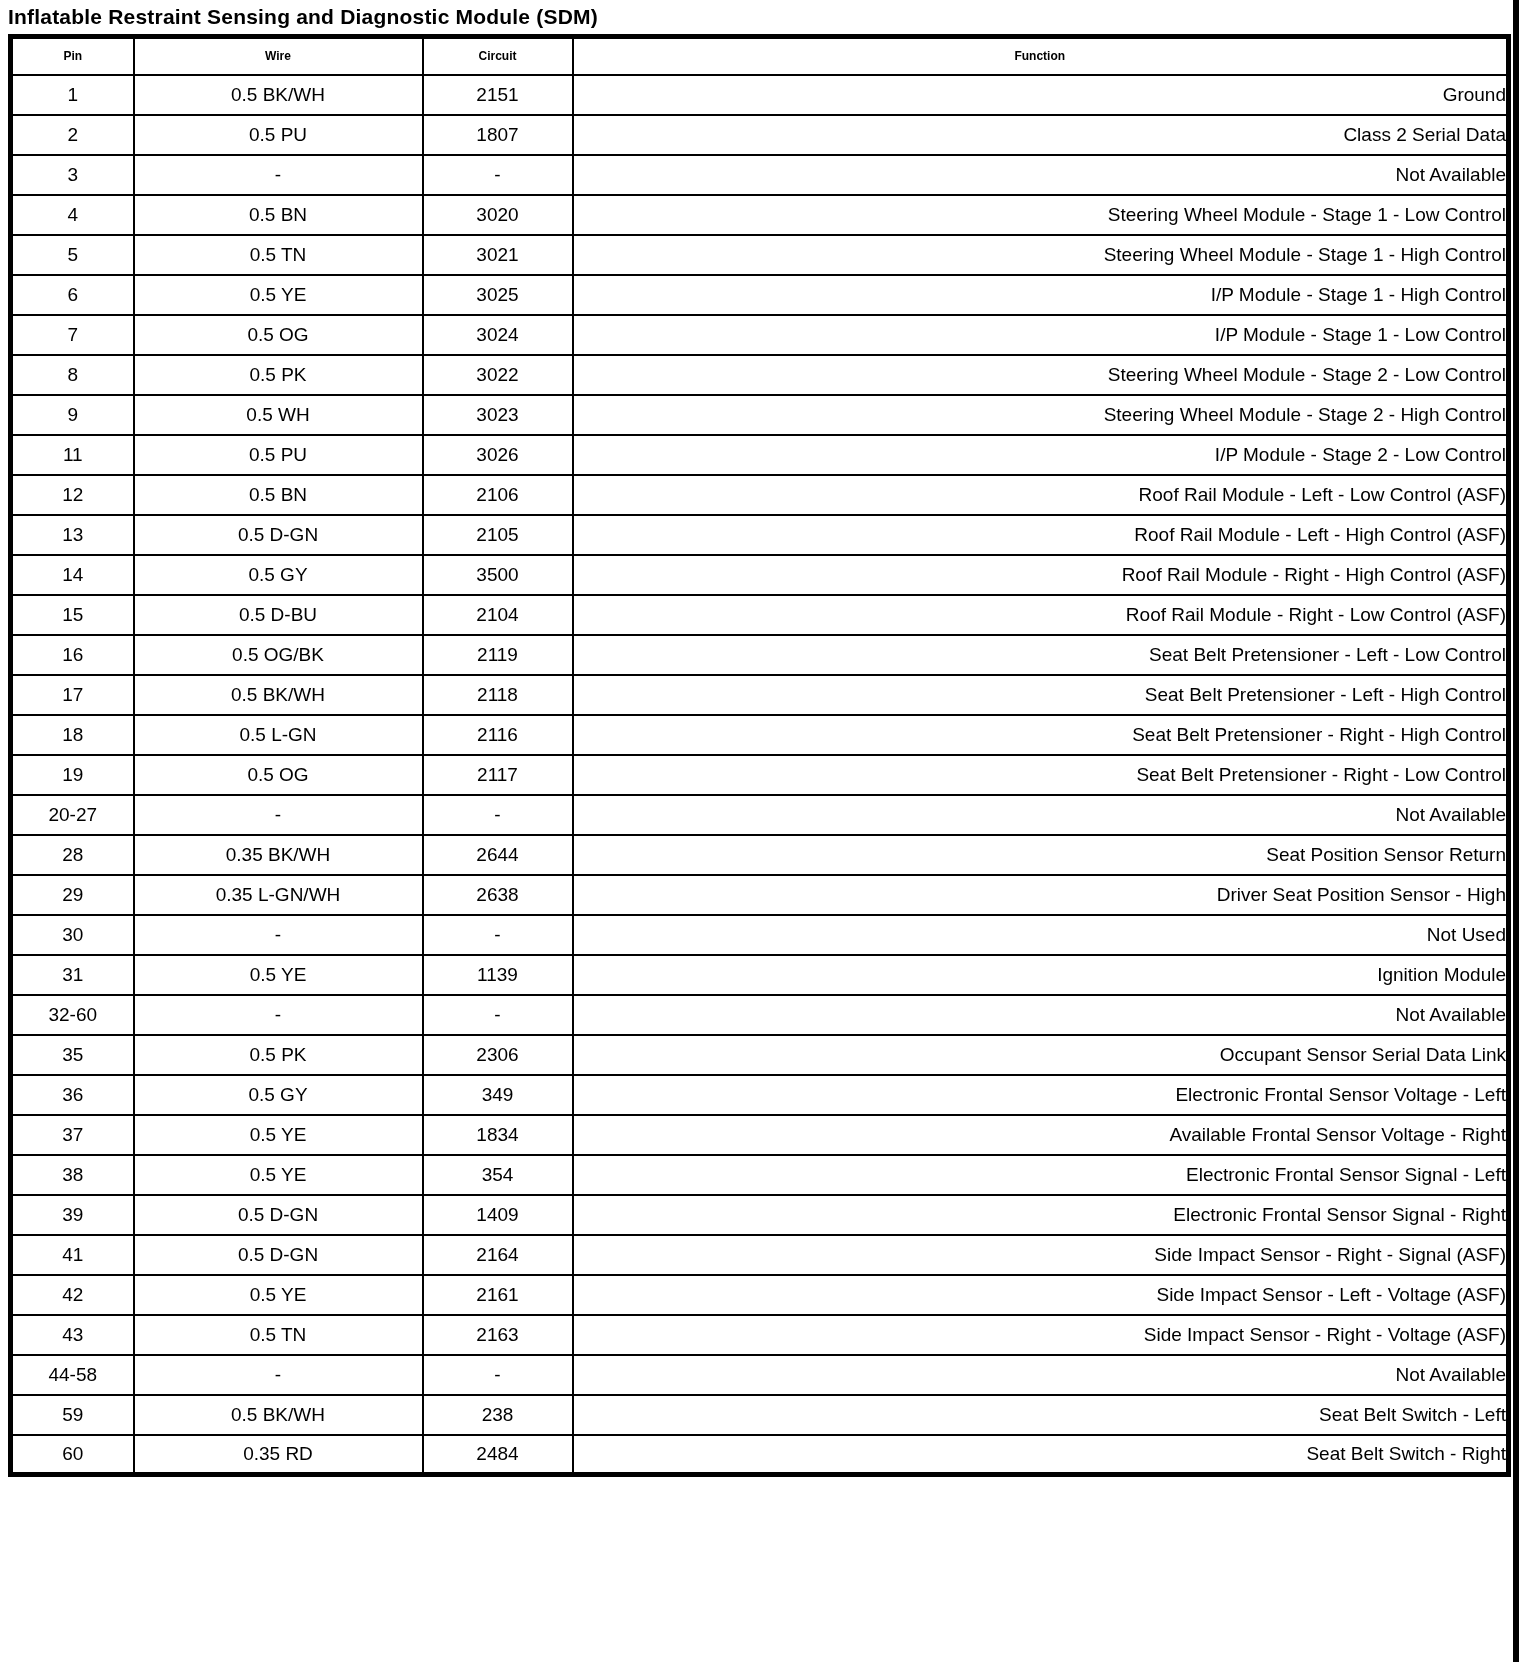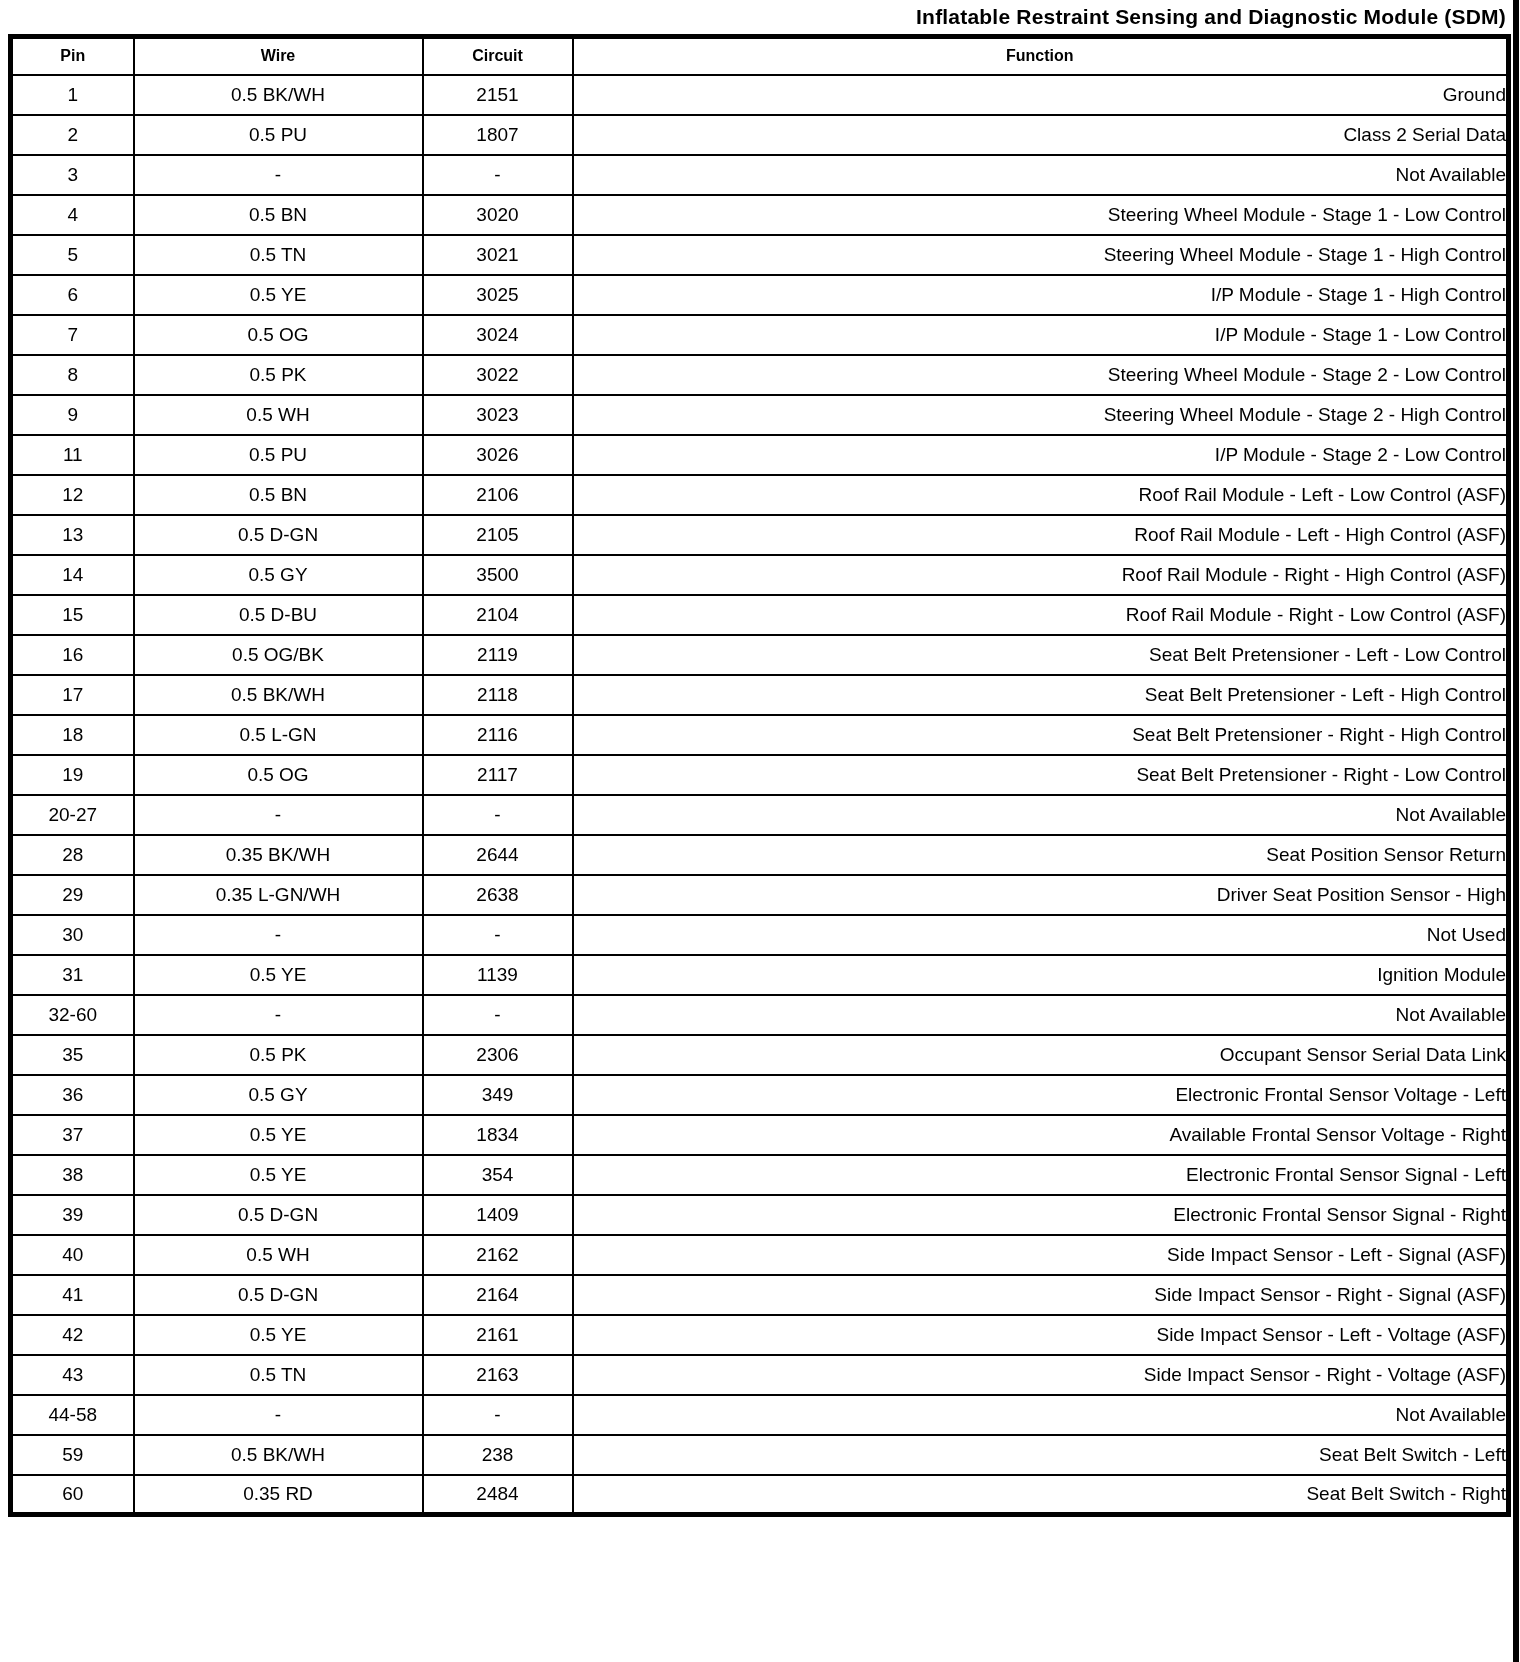--- a/index.html
+++ b/index.html
@@ -14,21 +14,21 @@
   }
   .page-right-border {
     position: absolute;
     top: 0; right: 1px;
     width: 6px; height: 1662px;
     background: #000000;
   }
   .title {
     width: 1498px;
     margin-left: 8px;
-    text-align: right;
+    text-align: left;
     font-weight: bold;
     font-size: 21px;
     padding-top: 5px;
     height: 34px;
     letter-spacing: 0.2px;
   }
   table.pinout {
     border-collapse: collapse;
     table-layout: fixed;
     width: 1498px;
@@ -38,21 +38,21 @@
   table.pinout th, table.pinout td {
     border: 2px solid #000000;
     font-size: 19px;
     padding: 0;
     height: 40px;
     overflow: hidden;
     white-space: nowrap;
   }
   table.pinout th {
     font-weight: bold;
-    font-size: 16px;
+    font-size: 12px;
     text-align: center;
     height: 38px;
   }
   td.c-pin, td.c-wire, td.c-circuit { text-align: center; }
   td.c-function { text-align: right; padding-left: 8px; }
 </style>
 </head>
 <body>
 
 <div class="title">Inflatable Restraint Sensing and Diagnostic Module (SDM)</div>
@@ -241,26 +241,20 @@
         <td class="c-circuit">354</td>
         <td class="c-function">Electronic Frontal Sensor Signal - Left</td>
       </tr>
       <tr>
         <td class="c-pin">39</td>
         <td class="c-wire">0.5 D-GN</td>
         <td class="c-circuit">1409</td>
         <td class="c-function">Electronic Frontal Sensor Signal - Right</td>
       </tr>
       <tr>
-        <td class="c-pin">40</td>
-        <td class="c-wire">0.5 WH</td>
-        <td class="c-circuit">2162</td>
-        <td class="c-function">Side Impact Sensor - Left - Signal (ASF)</td>
-      </tr>
-      <tr>
         <td class="c-pin">41</td>
         <td class="c-wire">0.5 D-GN</td>
         <td class="c-circuit">2164</td>
         <td class="c-function">Side Impact Sensor - Right - Signal (ASF)</td>
       </tr>
       <tr>
         <td class="c-pin">42</td>
         <td class="c-wire">0.5 YE</td>
         <td class="c-circuit">2161</td>
         <td class="c-function">Side Impact Sensor - Left - Voltage (ASF)</td>

